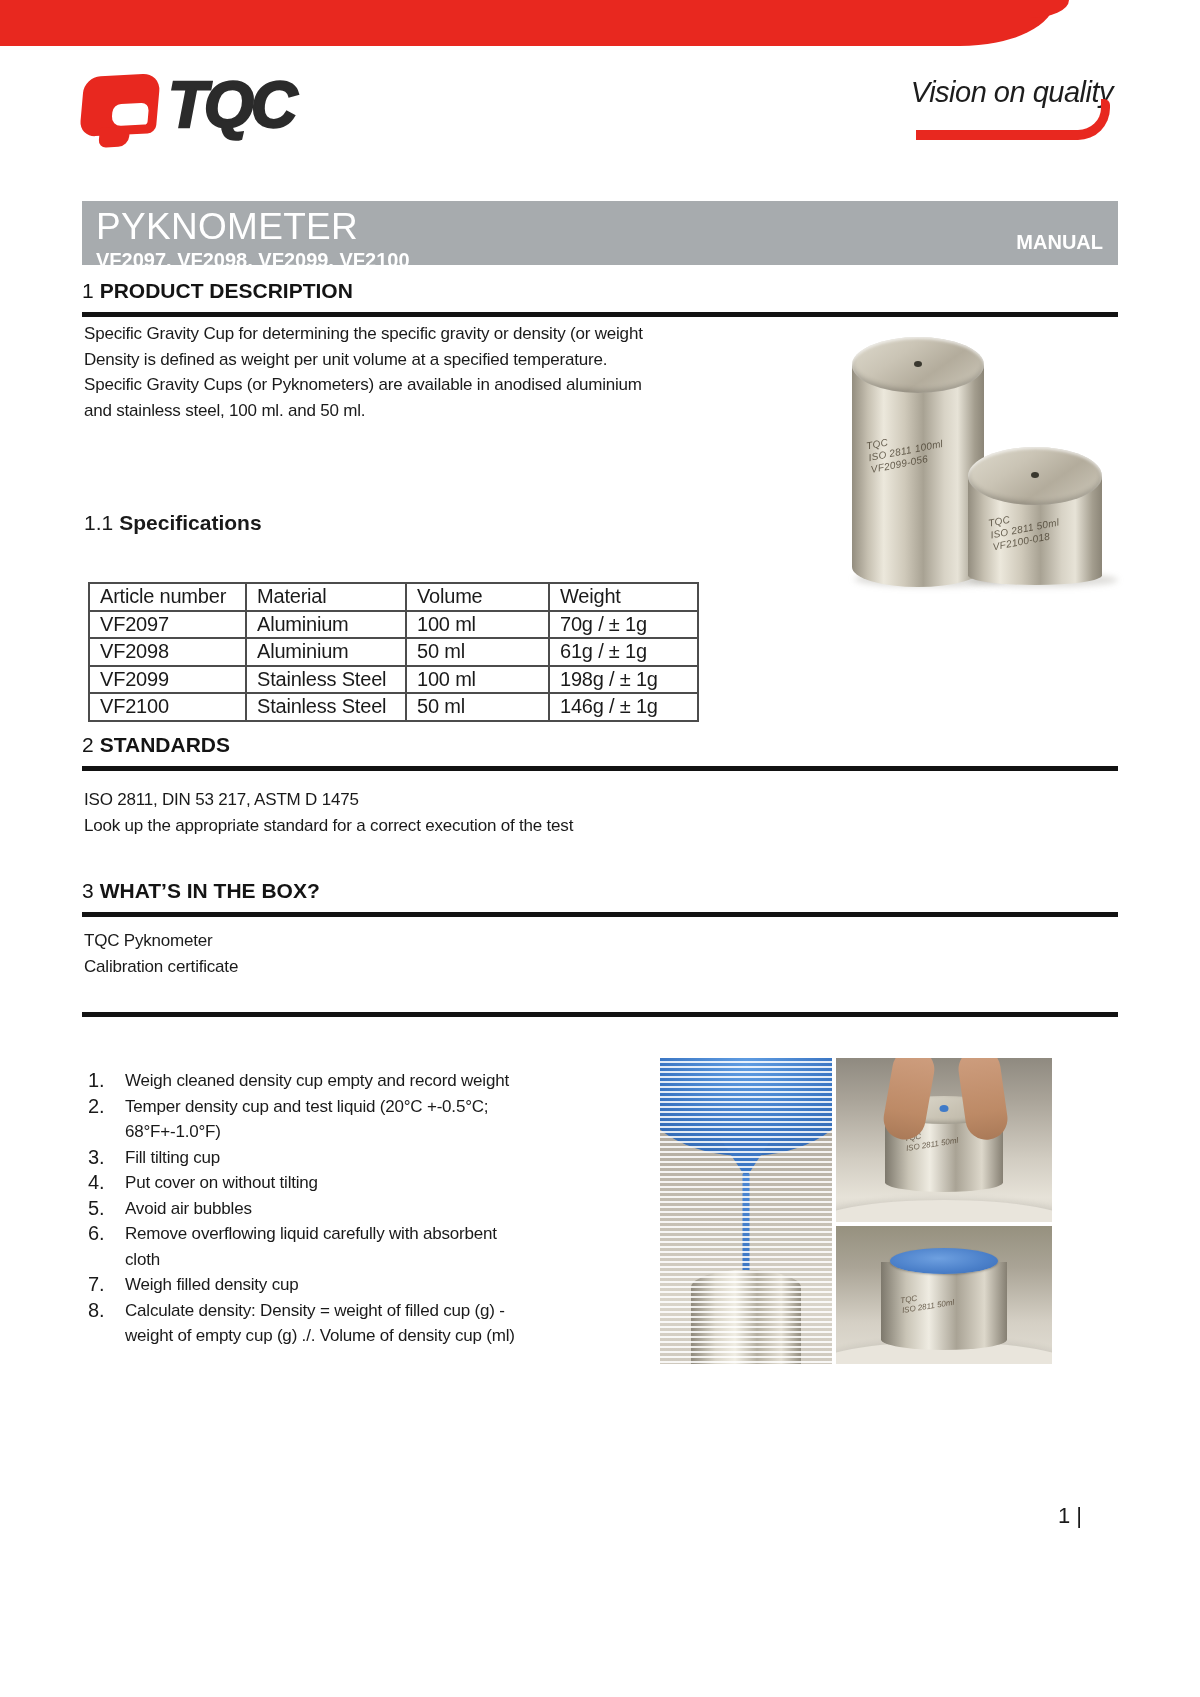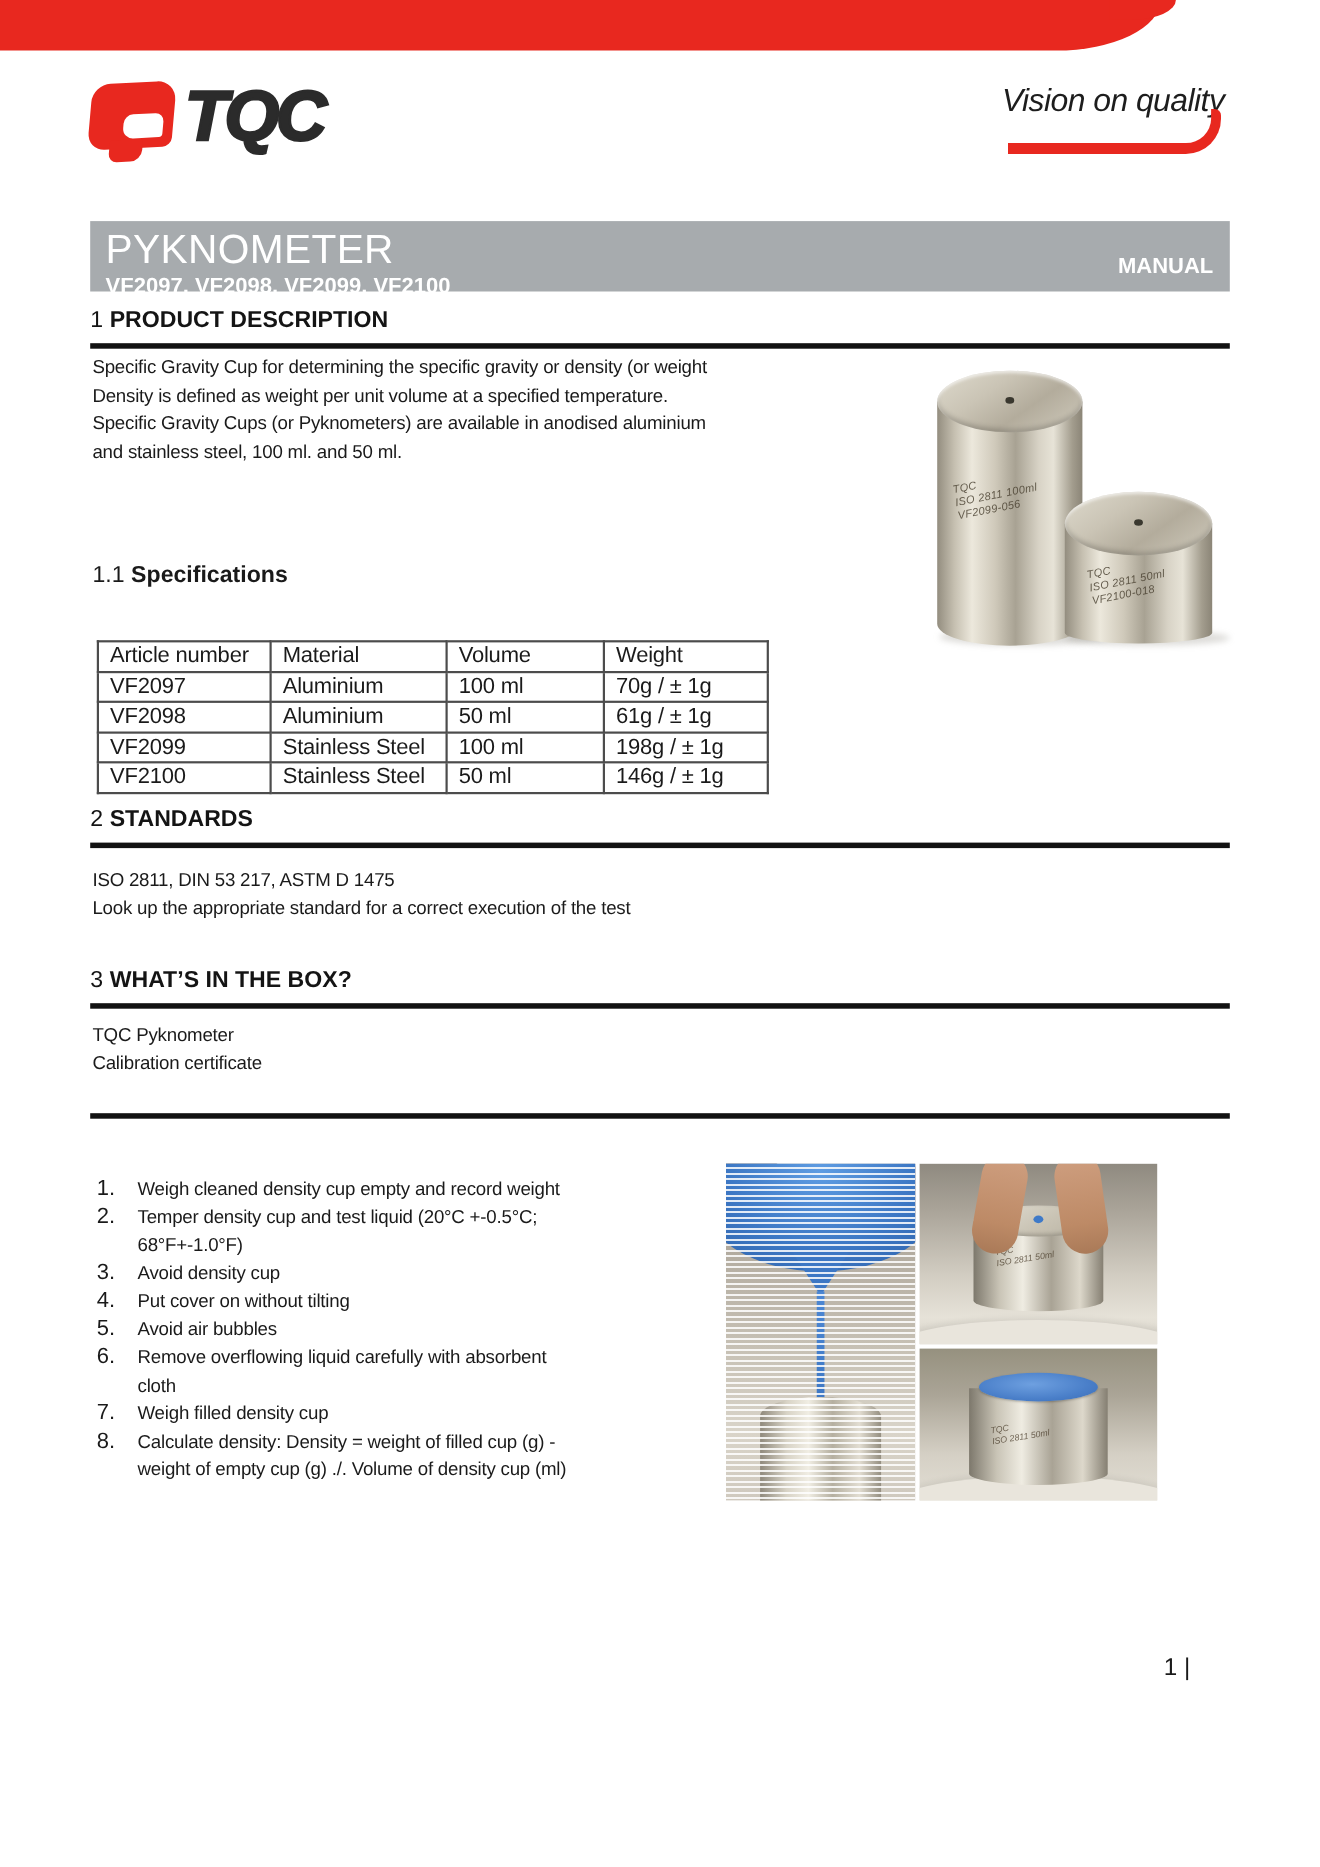--- a/index.html
+++ b/index.html
@@ -289,21 +289,21 @@
     <div class="step">
       <span class="step-num">2.</span>
       <div class="step-lines">
         <div class="bodyline">Temper density cup and test liquid (20°C +-0.5°C;</div>
         <div class="bodyline">68°F+-1.0°F)</div>
       </div>
     </div>
     <div class="step">
       <span class="step-num">3.</span>
       <div class="step-lines">
-          <div class="bodyline">Avoid density cup</div>
+          <div class="bodyline">Fill tilting cup</div>
         </div>
     </div>
     <div class="step">
       <span class="step-num">4.</span>
       <div class="step-lines">
           <div class="bodyline">Put cover on without tilting</div>
         </div>
     </div>
     <div class="step">
       <span class="step-num">5.</span>

